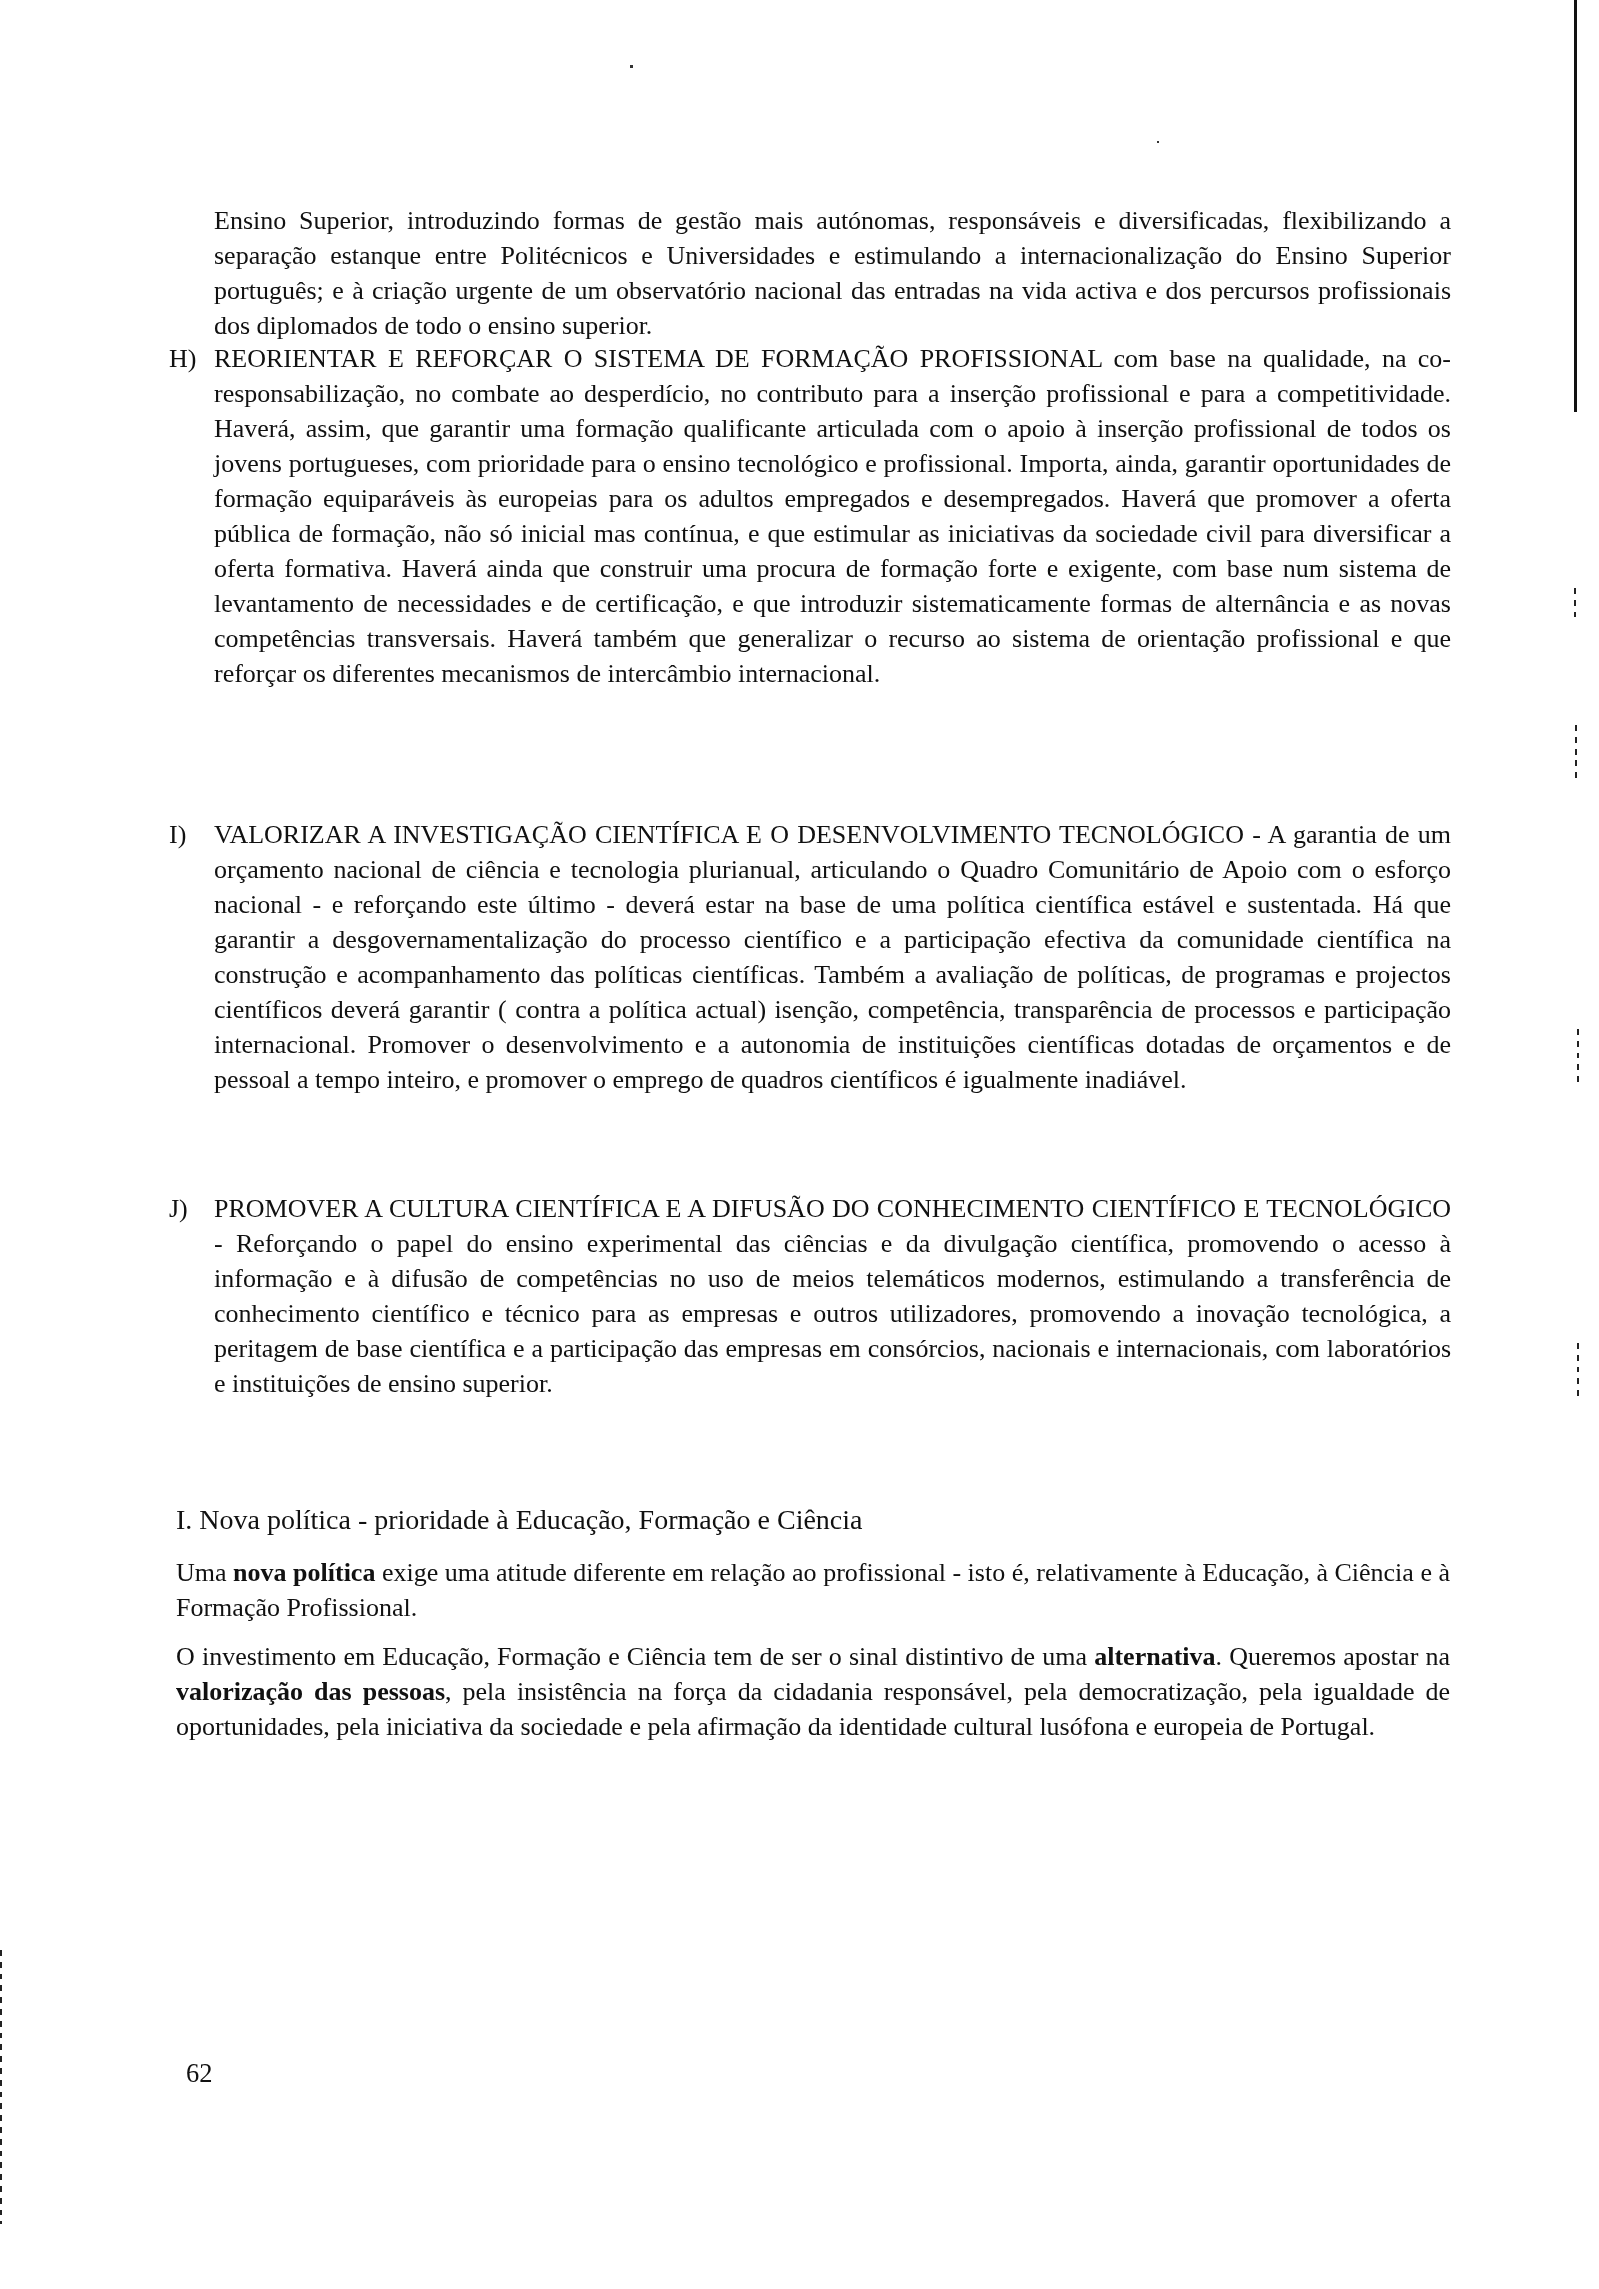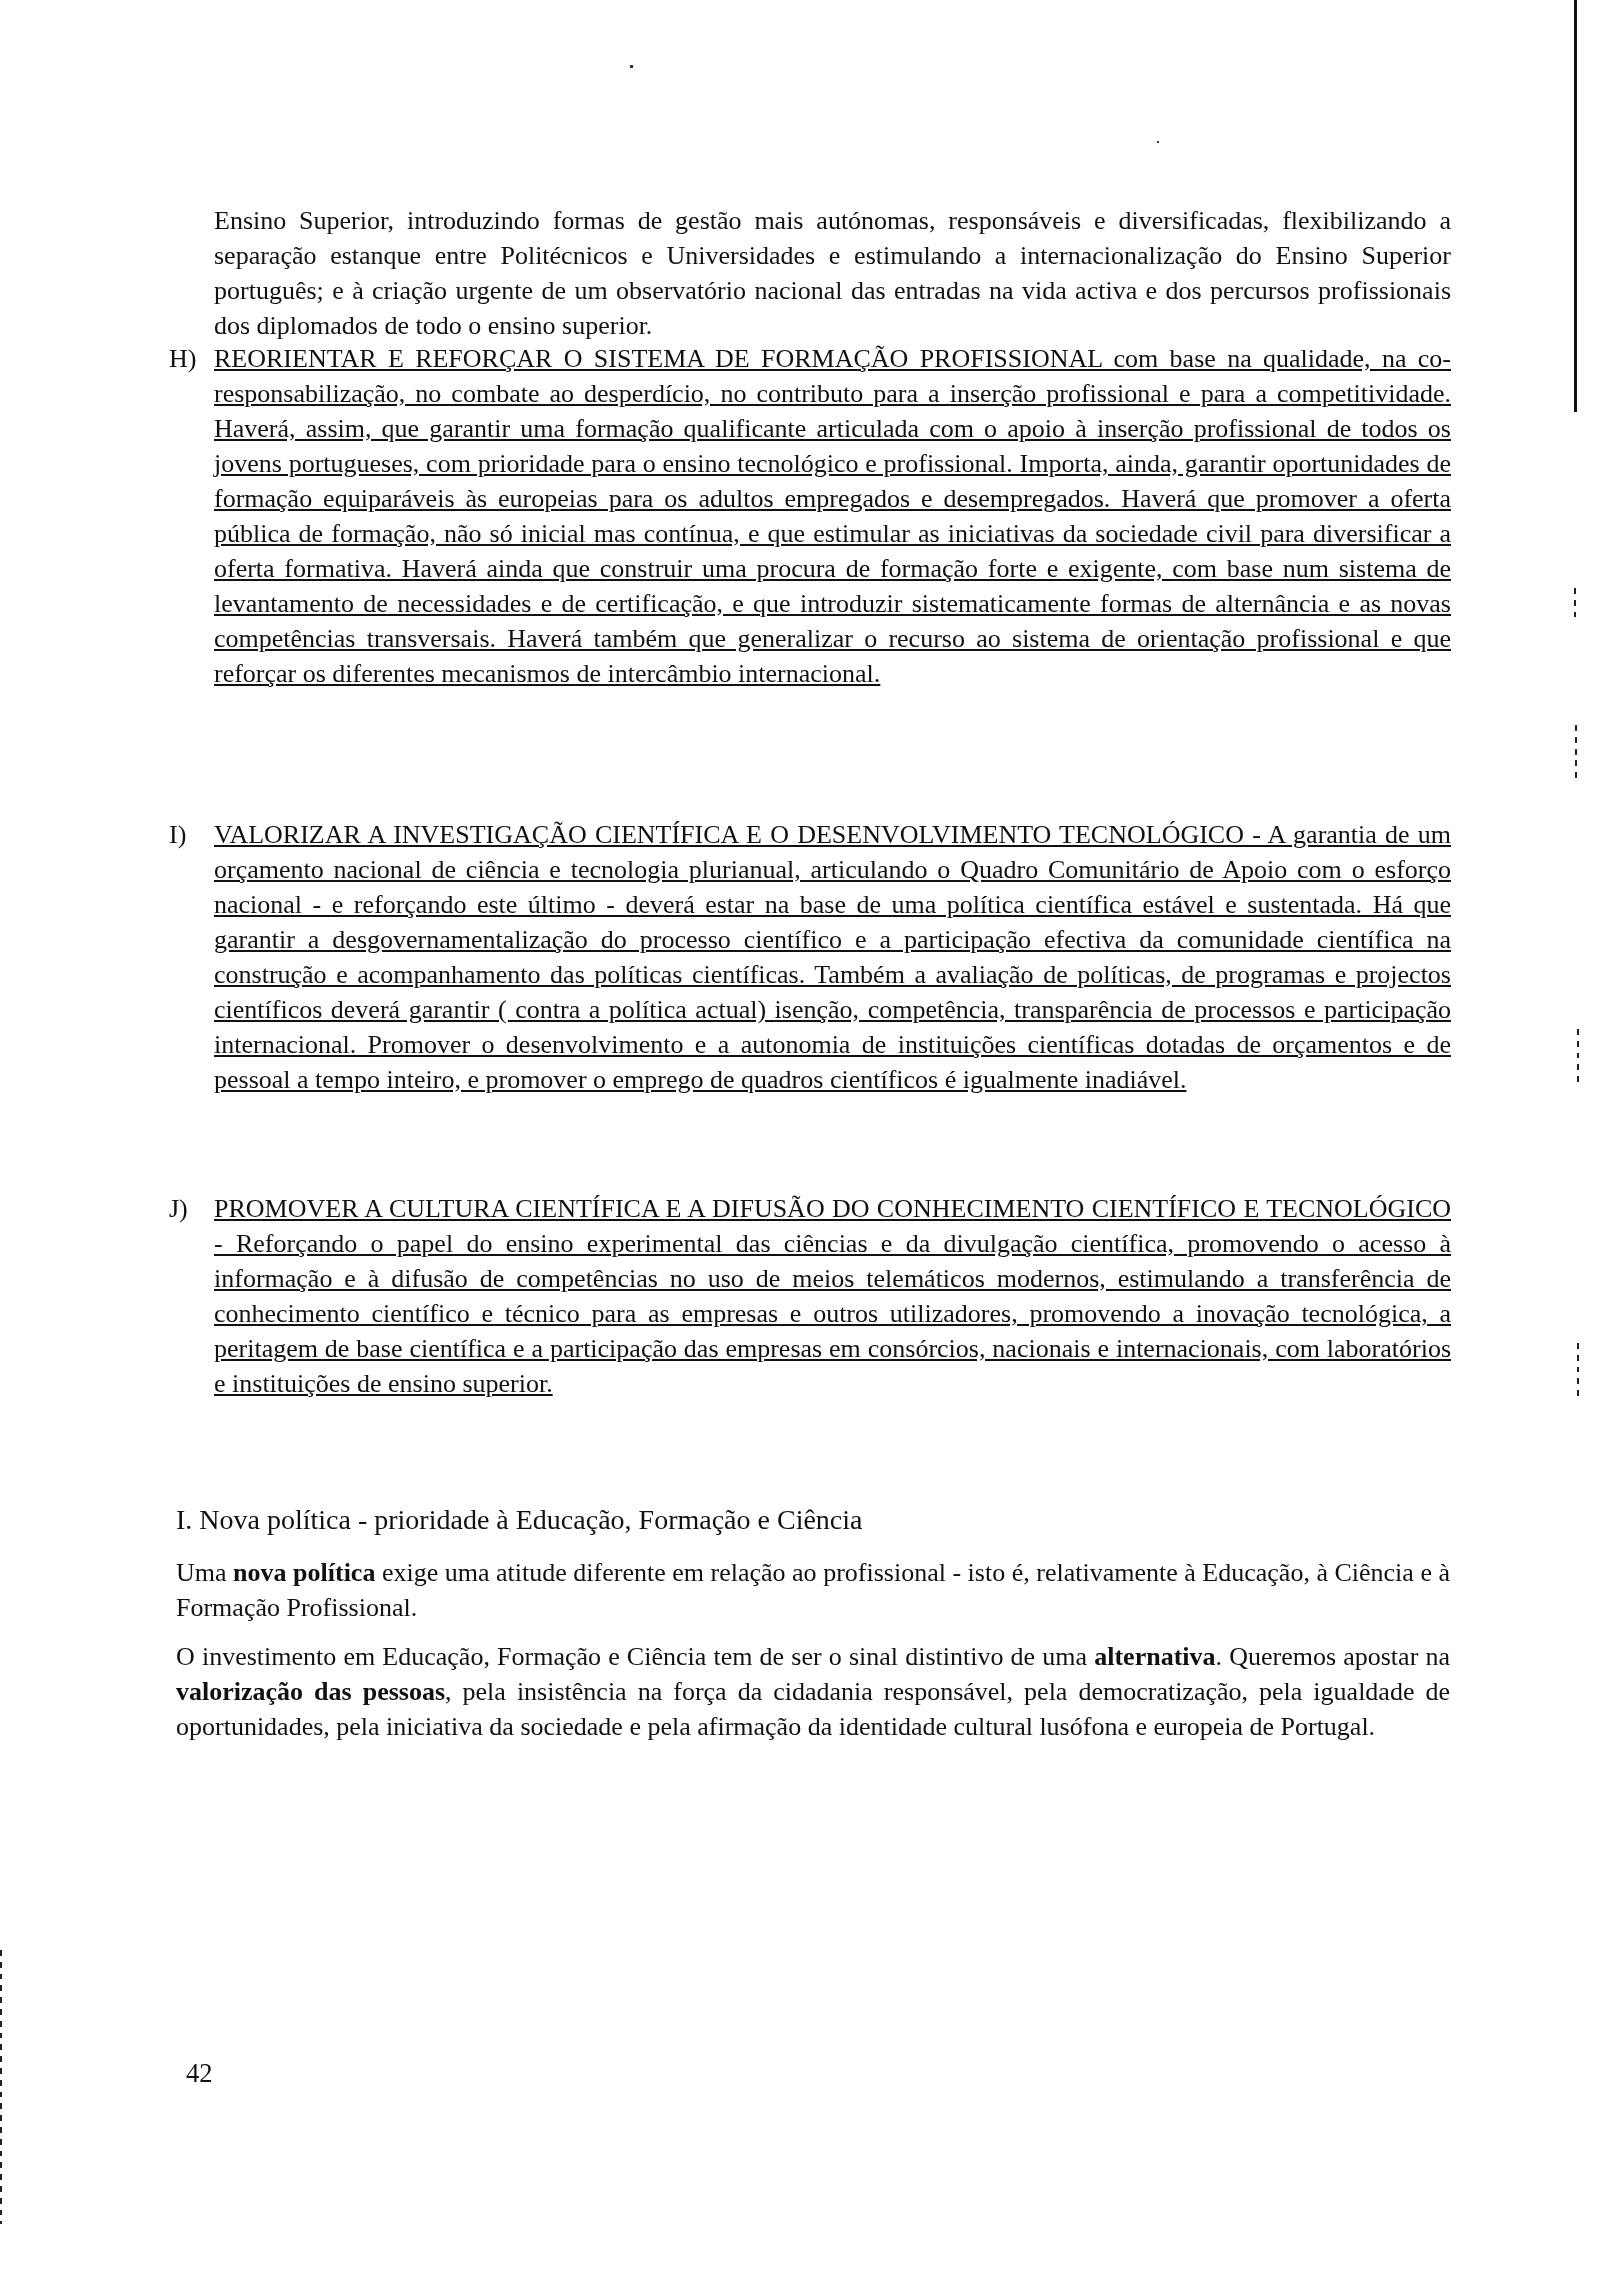--- a/index.html
+++ b/index.html
@@ -3,21 +3,21 @@
 <meta charset="utf-8">
 <style>
   html, body { margin:0; padding:0; background:#ffffff; }
   body { width:1600px; height:2290px; position:relative; overflow:hidden;
          font-family:"Liberation Serif", "DejaVu Serif", serif; color:#111; }
   .page { position:absolute; left:0; top:0; width:1600px; height:2290px; }
   .text { font-size:26px; line-height:35px; text-align:justify; }
   .block { position:absolute; left:214px; width:1237px; }
   .item { position:absolute; left:169px; width:1282px; }
   .item .label { position:absolute; left:0; top:0; width:45px; }
-  .item .body { margin-left:45px;text-decoration:underline; }
+  .item .body { margin-left:45px; }
   .heading { position:absolute; left:176px; width:1274px; font-weight:normal; font-size:28px; line-height:35px; }
   .para { position:absolute; left:176px; width:1274px; }
   b { font-weight:bold; }
   .pagenum { position:absolute; left:186px; top:2058px; font-size:26.5px; }
   .artifact { position:absolute; background:#111; }
   .dash { position:absolute; width:2px; background:repeating-linear-gradient(to bottom,#222 0 5.9px,transparent 5.9px 11.8px); }
   .dot { position:absolute; width:2.9px; height:2.9px; background:#333; }
 </style>
 </head>
 <body>
@@ -55,15 +55,15 @@
   <div class="para text" style="top:1555px;">
     <span>Uma </span><b>nova política</b><span> exige uma atitude diferente em relação ao profissional - isto é, relativamente à Educação, à Ciência e à Formação Profissional.</span>
   </div>
 
   <div class="para text" style="top:1639px;">
     <span>O investimento em Educação, Formação e Ciência tem de ser o sinal distintivo de uma </span><b>alternativa</b><span>. Queremos apostar na </span><b>valorização das pessoas</b><span>, pela insistência na força da cidadania responsável, pela democratização, pela igualdade de oportunidades, pela iniciativa da sociedade e pela afirmação da identidade cultural lusófona e europeia de Portugal.</span>
   </div>
 
 
 
-  <div class="pagenum">42</div>
+  <div class="pagenum">62</div>
 </div>
 
 
 </body></html>

